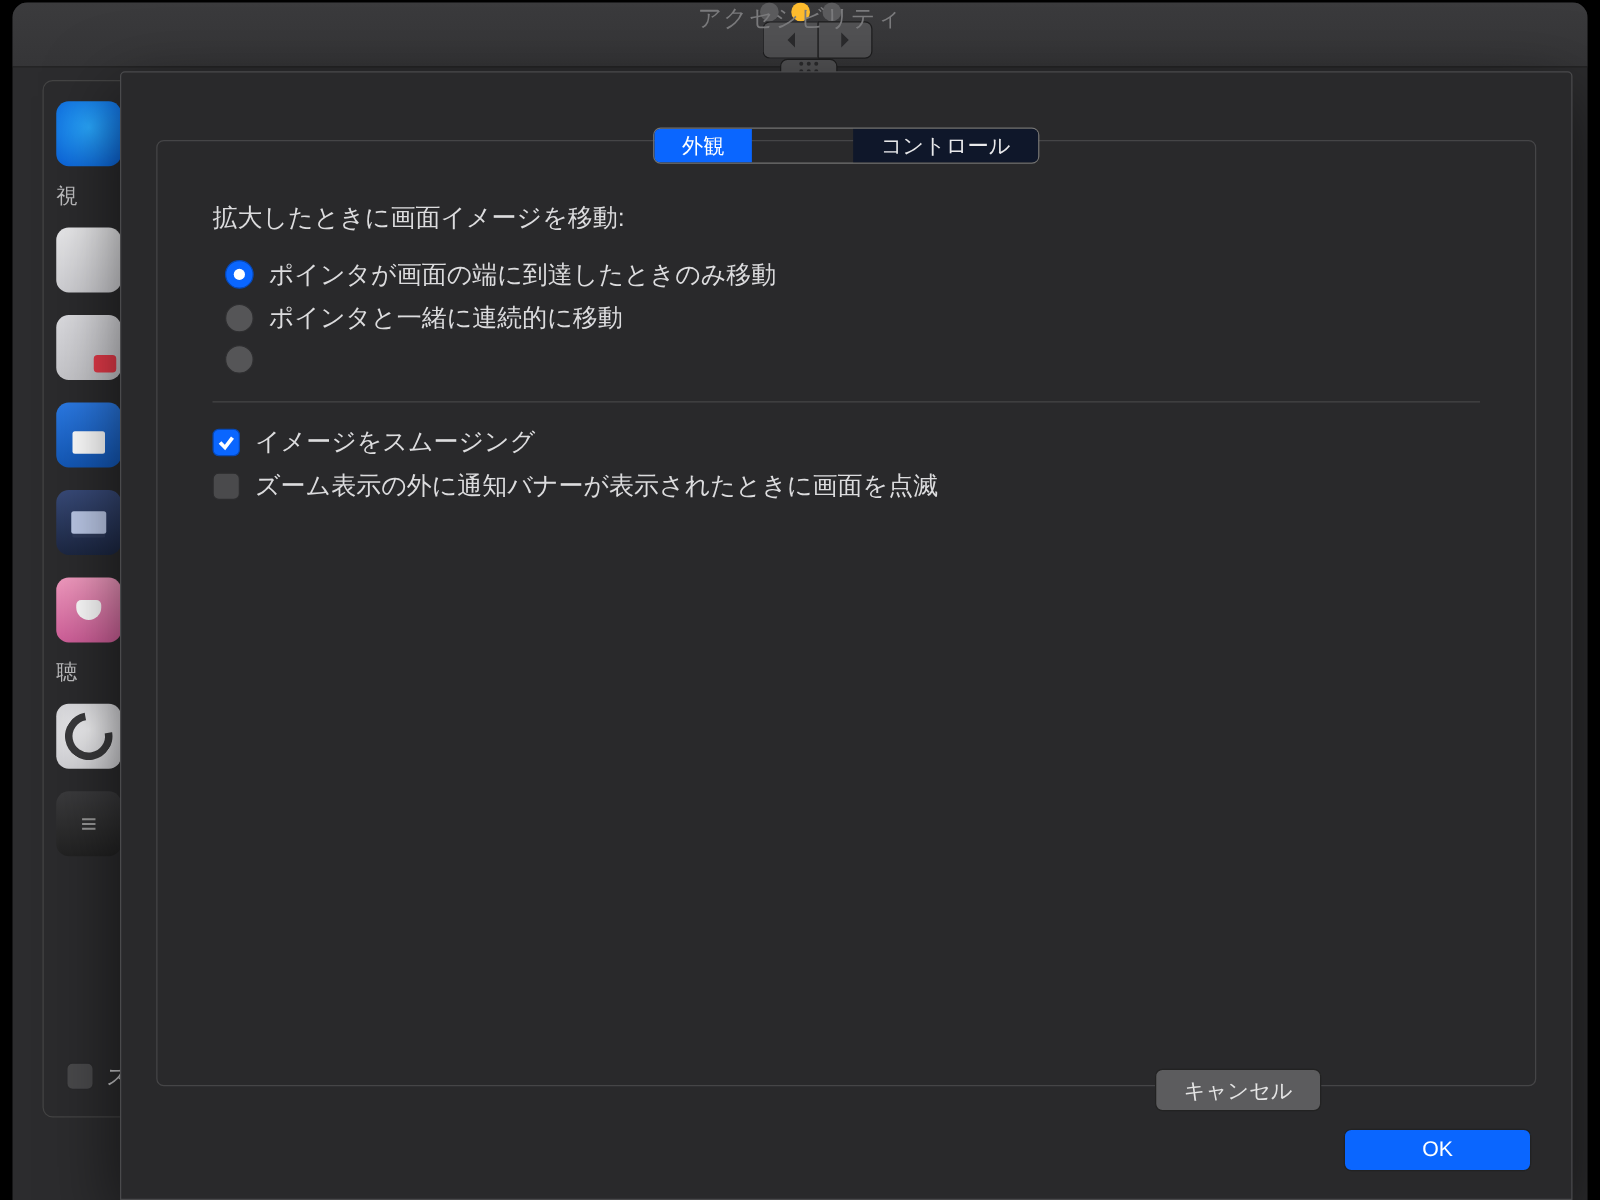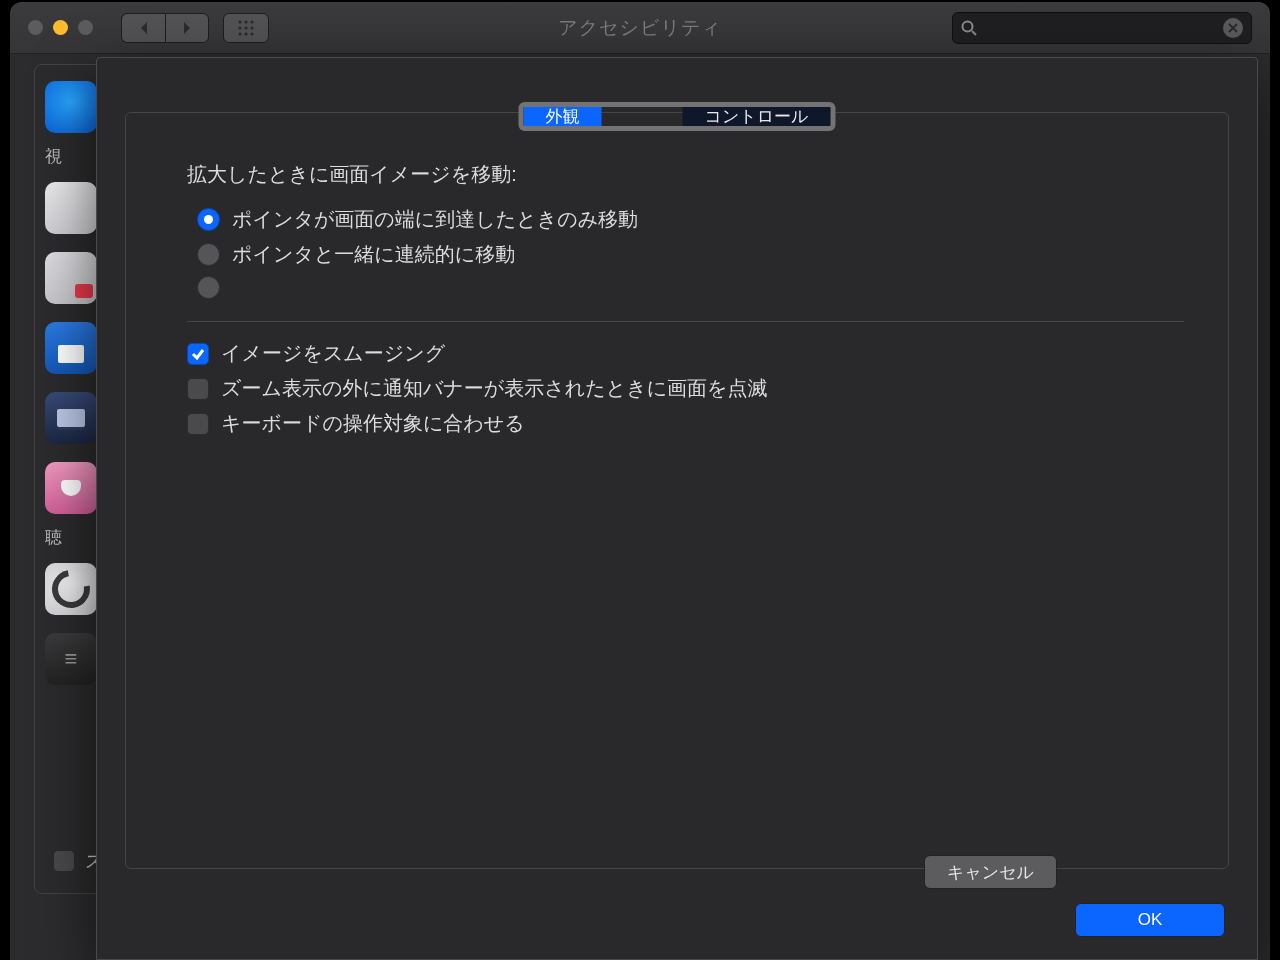--- a/index.html
+++ b/index.html
@@ -1,21 +1,21 @@
 <!DOCTYPE html>
 <html><head>
 <meta charset="utf-8">
 <style>
   * { box-sizing: border-box; margin: 0; padding: 0; font-family: -apple-system, "Hiragino Sans", "Hiragino Kaku Gothic ProN", sans-serif; }
   body { width: 1280px; height: 960px; background: #000; overflow: hidden; position: relative; }
 
   .window-frame { position: absolute; top: 2px; left: 10px; right: 10px; bottom: 0; background: #2c2c2e; border-radius: 12px 12px 0 0; overflow: hidden; }
 
   
-  .titlebar { height: 52px; background: linear-gradient(#3b3b3d,#353537); display: flex; align-items: center; padding: 0 18px; border-bottom: 1px solid #222; }
+  .titlebar { height: 52px; background: linear-gradient(#3b3b3d,#353537); display: flex; align-items: center; padding: 0 18px; border-bottom: 1px solid #222; flex-direction: column; }
   .traffic { display: flex; gap: 10px; }
   .traffic span { width: 15px; height: 15px; border-radius: 50%; display: inline-block; }
   .tl-close { background: #5c5c5e; }
   .tl-min { background: #febc2e; }
   .tl-max { background: #5c5c5e; }
 
   .nav-group { display: flex; margin-left: 28px; gap: 0; }
   .nav-btn { width: 44px; height: 30px; background: #525254; display:flex; align-items:center; justify-content:center; border:1px solid #1e1e1f; }
   .nav-btn:first-child { border-radius: 6px 0 0 6px; border-right:none;}
   .nav-btn:last-child { border-radius: 0 6px 6px 0;}
@@ -52,23 +52,23 @@
   .cat8 { background: linear-gradient(#3b3b3d,#222);}
   .cat8::after{content:"≡"; color:#999; font-size:22px;}
 
   .footer-check { position:absolute; bottom:20px; left:18px; display:flex; align-items:center; gap:10px; color:#c7c7c9; font-size:18px;}
   .footer-check .cb { width:22px; height:22px; background:#49494b; border:1px solid #2a2a2c; border-radius:5px;}
 
   .help-btn { position:absolute; bottom:18px; right:18px; width:30px; height:30px; border-radius:50%; background:#555557; color:#d8d8da; display:flex; align-items:center; justify-content:center; font-size:18px; border:1px solid #3a3a3c;}
 
   
   .sheet { position:absolute; top:55px; left:86px; right:12px; bottom:0; background: #29292b; border:1px solid #4a4a4c; border-radius: 4px 4px 0 0; box-shadow: 0 20px 60px rgba(0,0,0,.6); padding: 0 0 0 0;}
-  .sheet-inner { position:absolute; top:54px; left:28px; right:28px; bottom:90px; border:1px solid #454547; border-radius: 6px; padding-left: 17px; }
+  .sheet-inner { position:absolute; top:54px; left:28px; right:28px; bottom:90px; border:1px solid #454547; border-radius: 6px; }
   
-  .segctl { position:absolute; top:44px; left:50%; transform:translateX(-50%); display:flex; height:29px; border-radius:6px; overflow:hidden; border:5px solid #737373; z-index:2;gap:45px;}
+  .segctl { position:absolute; top:44px; left:50%; transform:translateX(-50%); display:flex; height:29px; border-radius:6px; overflow:hidden; border:1px solid #737373; z-index:2;gap:45px;}
   .seg { padding: 0 22px; display:flex; align-items:center; font-size:17px; color:#e9e9eb;}
   .seg.active { background:#0a66ff; color:#fff;}
   .seg.inactive { background:#0f172a;margin-left:36px;}
 
   .content { padding: 48px 44px 0 44px; color:#dcdcde; }
   .grouplabel { font-size:20px; margin-bottom: 18px;}
   .radiolist { margin-left: 10px;}
   .row { display:flex; align-items:center; gap:12px; margin: 8px 0; font-size:20px; color:#dcdcde;}
   .radio { width:23px; height:23px; border-radius:50%; background:#555557; border:1px solid #2f2f31; display:flex; align-items:center; justify-content:center; flex-shrink:0;}
   .radio.checked { background:#0a66ff; border-color:#0648b7;}
@@ -180,24 +180,20 @@
               <svg viewBox="0 0 14 14">
                 <polyline points="2,7 6,11 12,3"></polyline>
               </svg>
             </span>
           <span>イメージをスムージング</span>
         </div>
         <div class="row">
           <span class="check"></span>
           <span>ズーム表示の外に通知バナーが表示されたときに画面を点滅</span>
         </div>
-        <div class="row">
-          <span class="check"></span>
-          <span>キーボードの操作対象に合わせる</span>
-        </div>
       </div>
     </div>
     <div class="btnbar">
       <div class="btn secondary">キャンセル</div>
       <div class="btn primary">OK</div>
     </div>
   </div>
 </div>
 
 </body></html>

